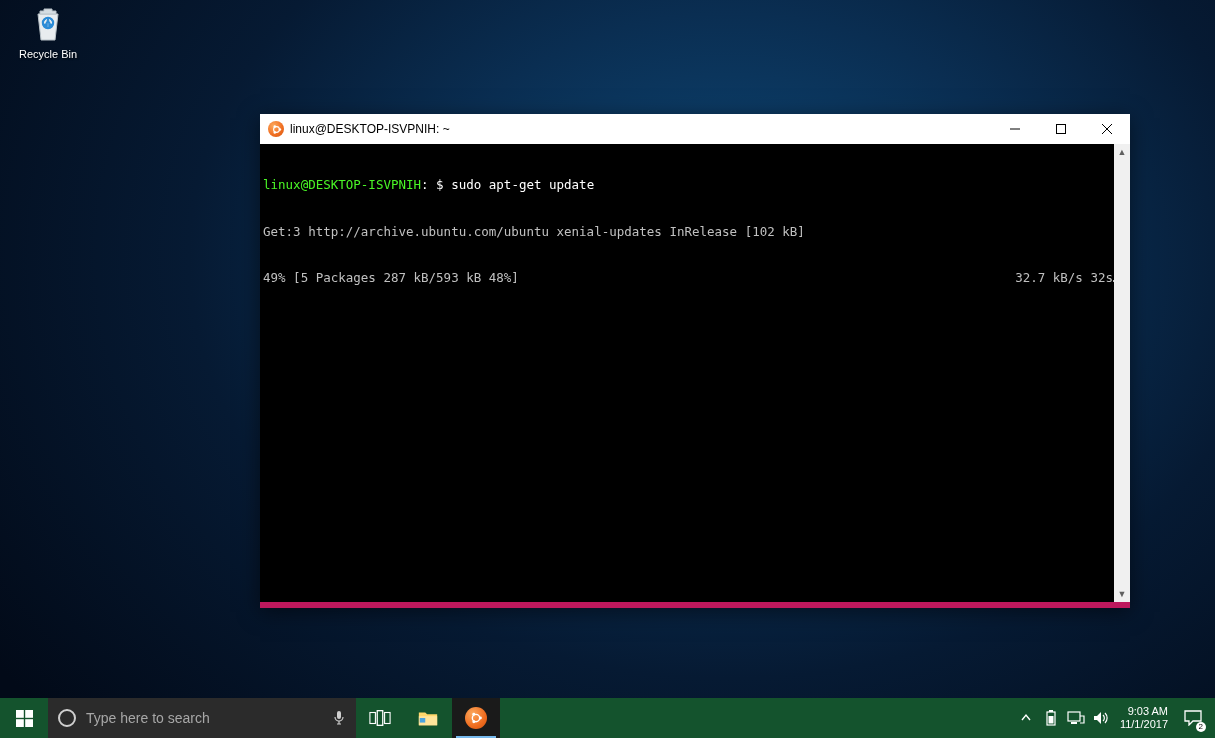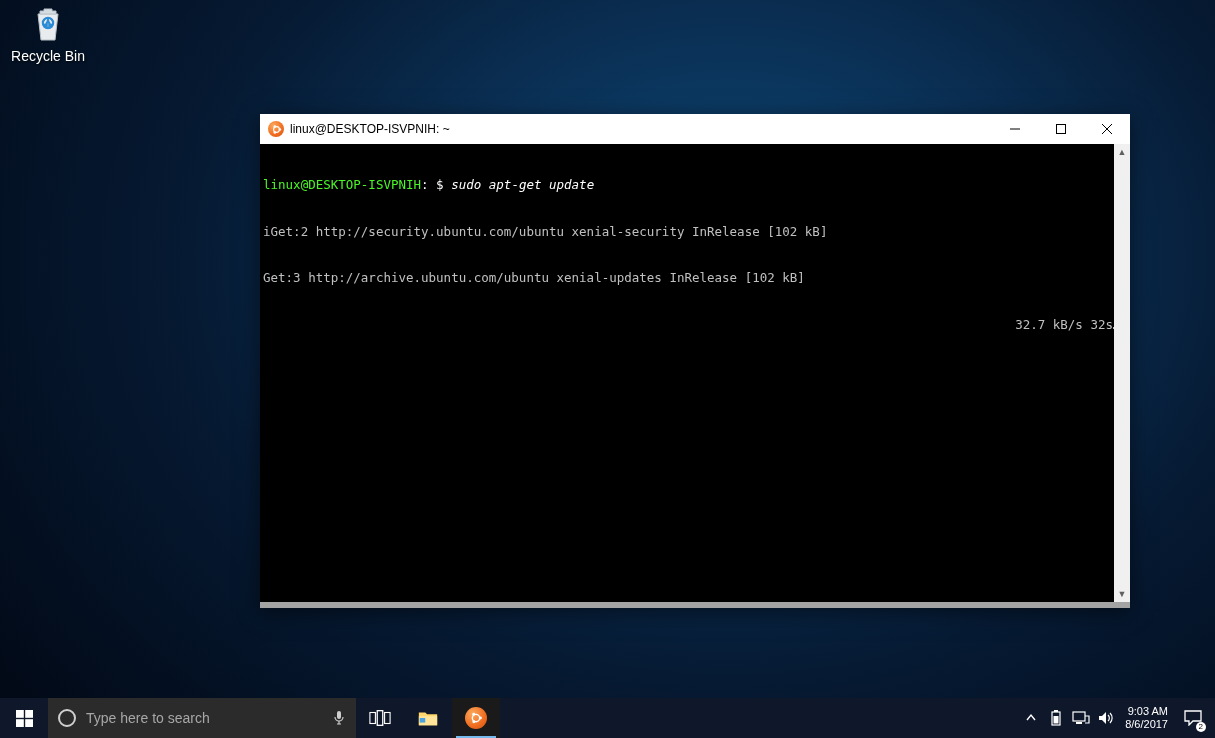--- a/index.html
+++ b/index.html
@@ -14,37 +14,37 @@
       position: absolute;
       width: 76px;
       display: flex;
       flex-direction: column;
       align-items: center;
       gap: 4px;
       cursor: default;
     }
     .desktop-icon .label {
       color: #ffffff;
-      font-size: 14px;
+      font-size: 11px;
       text-align: center;
       text-shadow: 1px 1px 2px rgba(0,0,0,0.8);
     }
     .recycle-bin-icon {
       width: 40px; height: 40px; position: relative;
     }
     .recycle-bin-icon svg { width: 40px; height: 40px; }
 
     
     .window {
       position: absolute;
       top: 114px;
       left: 260px;
       width: 870px;
       height: 494px;
-      background: #a3a3a3;
+      background: #be185d;
       box-shadow: 0 4px 20px rgba(0,0,0,0.5);
       display: flex;
       flex-direction: column;
     }
     .titlebar {
       height: 30px;
       background: #ffffff;
       display: flex;
       align-items: center;
       padding-left: 8px;
@@ -87,21 +87,21 @@
       padding: 2px 3px;
       font-family: "DejaVu Sans Mono", "Liberation Mono", "Consolas", monospace;
       font-size: 12.5px;
       line-height: 15.5px;
       color: #c0c0c0;
       white-space: pre;
     }
     .prompt-user { color: #4af626; }
     .prompt-sep { color: #ffffff; }
     .prompt-path { color: #5a7ed6; }
-    .command { color: #ffffff; font-style: italic; }
+    .command { color: #ffffff; }
     .term-line { display: block; }
     .right-float { float: right; margin-left: 44px; }
     .cursor {
       display: inline-block;
       width: 8px; height: 2px;
       background: #c0c0c0;
       position: relative;
     }
     .scrollbar {
       position: absolute;
@@ -117,21 +117,21 @@
       color: #606060;
       font-size: 9px;
     }
     .scrollbar .track { flex: 1; }
 
     
     .taskbar {
       position: absolute;
       bottom: 0; left: 0; right: 0;
       height: 40px;
-      background: #0f172a;
+      background: #14532d;
       display: flex;
       align-items: stretch;
       color: #ffffff;
     }
     .start-button {
       width: 48px;
       display: flex; align-items: center; justify-content: center;
     }
     .start-button svg { width: 17px; height: 17px; }
     .search-box {
@@ -247,23 +247,22 @@
         <svg width="10" height="10" viewBox="0 0 10 10">
             <path d="M0 0 L10 10 M10 0 L0 10" stroke="#000" stroke-width="1"></path>
           </svg>
       </div>
     </div>
   </div>
 
   <div class="terminal-body">
     <div class="terminal-content">
       <span class="term-line"><span class="prompt-user">linux@DESKTOP-ISVPNIH</span><span class="prompt-sep">:</span><span class="prompt-path"> </span><span class="prompt-sep">$</span><span class="command"> </span><span class="command">sudo apt-get update</span></span>
-      <span class="term-line">iGet:2 http://security.ubuntu.com/ubuntu xenial-security InRelease [102 kB]</span>
       <span class="term-line">Get:3 http://archive.ubuntu.com/ubuntu xenial-updates InRelease [102 kB]</span>
-      <span class="term-line"><span class="right-float"><span>32.7 kB/s 32s</span><span class="cursor"></span></span></span>
+      <span class="term-line"><span>49% [5 Packages 287 kB/593 kB 48%]</span><span class="right-float"><span>32.7 kB/s 32s</span><span class="cursor"></span></span></span>
     </div>
   </div>
 
   <div class="scrollbar">
     <div class="arrow">▲</div>
     <div class="track"></div>
     <div class="arrow">▼</div>
   </div>
 </div>
 
@@ -337,21 +336,21 @@
         </svg>
     </div>
     <div class="tray-icon">
       <svg width="16" height="14" viewBox="0 0 16 14">
           <path d="M1 5 L4 5 L8 1 L8 13 L4 9 L1 9 Z" fill="#fff"></path>
           <path d="M10 4 a4 4 0 0 1 0 6 M12 2 a7 7 0 0 1 0 10" fill="none" stroke="#fff" stroke-width="1.2"></path>
         </svg>
     </div>
     <div class="tray-clock">
       <span>9:03 AM</span>
-      <span>8/6/2017</span>
+      <span>11/1/2017</span>
     </div>
     <div class="tray-action-center">
       <svg width="18" height="16" viewBox="0 0 18 16">
           <path d="M1 1 H17 V11 H9 L5 15 V11 H1 Z" fill="none" stroke="#fff" stroke-width="1.3"></path>
         </svg>
       <div class="badge">2</div>
     </div>
   </div>
 </div>
 

